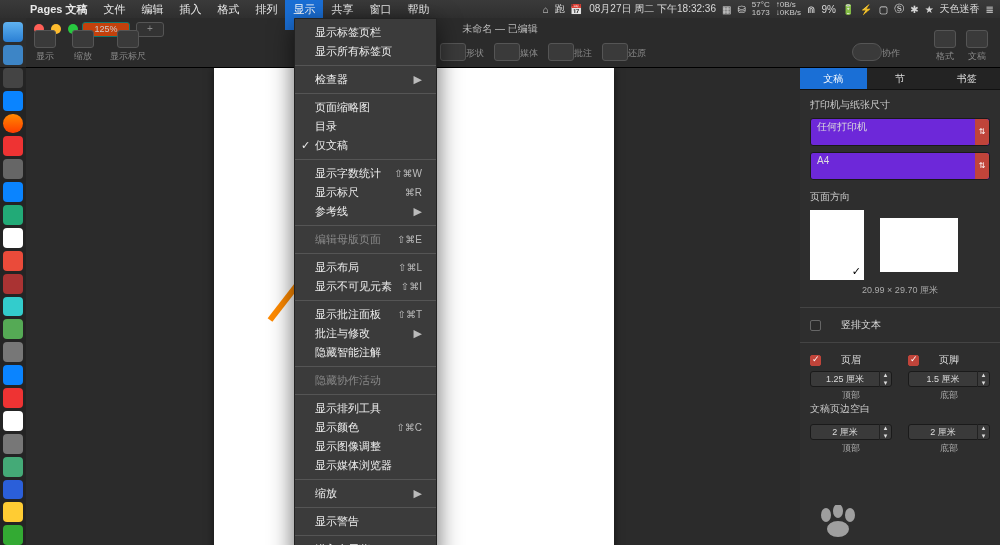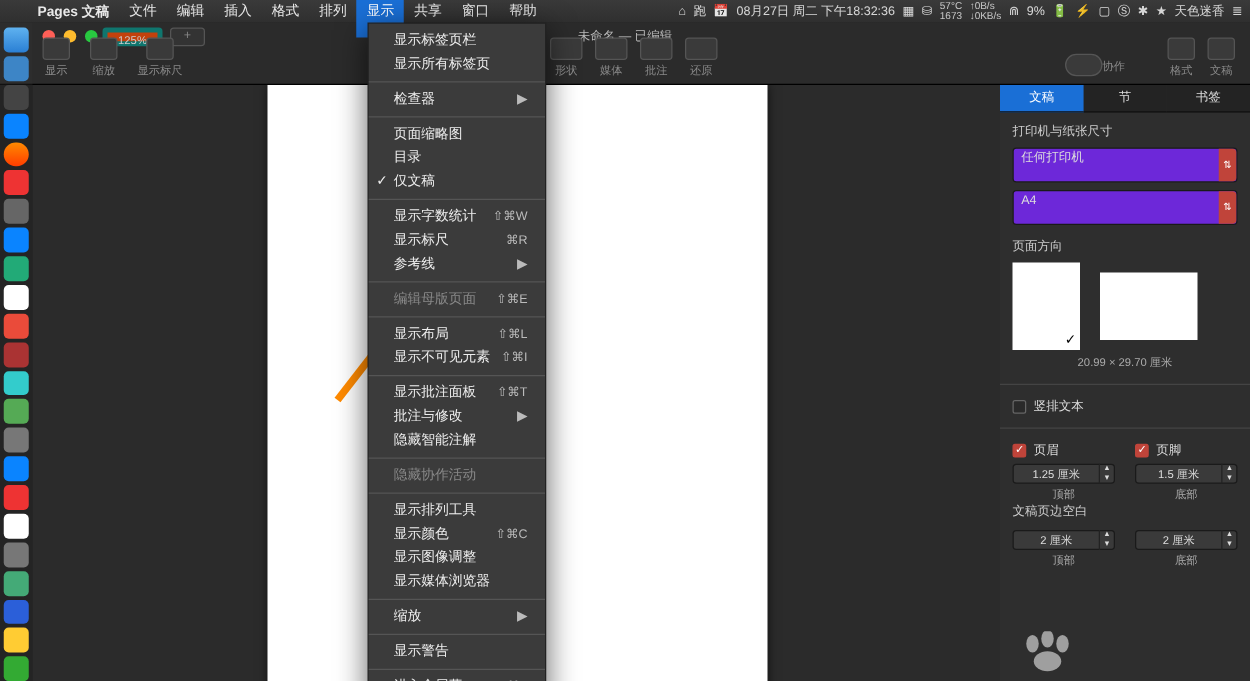--- a/index.html
+++ b/index.html
@@ -17,29 +17,29 @@
 .menubar .status span{opacity:.9;}
 .menubar .status .tiny{font-size:8px;line-height:8px;display:inline-block;}
 
 
 .titlebar{position:absolute;top:18px;left:0;right:0;height:50px;background:#2b2b2b;border-bottom:1px solid #000;}
 .traffic{position:absolute;top:6px;left:34px;display:flex;gap:7px;}
 .traffic span{width:10px;height:10px;border-radius:50%;}
 .tl-close{background:#ff5f57;}
 .tl-min{background:#febc2e;}
 .tl-max{background:#28c840;}
-.zoom-pill{position:absolute;top:4px;left:82px;width:48px;height:15px;border:4px solid #0f766e;border-radius:3px;font-size:9px;color:#ccc;text-align:center;line-height:13px;background:#c2410c;}
+.zoom-pill{position:absolute;top:4px;left:82px;width:48px;height:15px;border:1px solid #0f766e;border-radius:3px;font-size:9px;color:#ccc;text-align:center;line-height:13px;background:#c2410c;}
 .add-btn{position:absolute;top:4px;left:136px;width:28px;height:15px;border:1px solid #555;border-radius:3px;background:#333;color:#888;font-size:10px;text-align:center;line-height:12px;}
 .title-center{position:absolute;top:4px;left:0;right:0;text-align:center;font-size:10px;color:#bbb;}
 
 .tb-left{position:absolute;bottom:4px;left:34px;display:flex;gap:16px;}
 .tb-left .grp{display:flex;flex-direction:column;align-items:center;font-size:9px;color:#8a8a8a;}
 .tb-left .ico{width:22px;height:18px;background:#3a3a3a;border:1px solid #555;border-radius:3px;margin-bottom:2px;}
 .tb-center{position:absolute;bottom:4px;left:440px;display:flex;gap:10px;}
-.tb-center .grp{display:flex;flex-direction:column;align-items:center;font-size:9px;color:#8a8a8a;}
+.tb-center .grp{display:flex;flex-direction:row;align-items:center;font-size:9px;color:#8a8a8a;}
 .tb-center .ico{width:26px;height:18px;background:#3a3a3a;border:1px solid #555;border-radius:3px;margin-bottom:2px;}
 .tb-right{position:absolute;bottom:4px;right:12px;display:flex;gap:10px;}
 .tb-right .grp{display:flex;flex-direction:column;align-items:center;font-size:9px;color:#8a8a8a;}
 .tb-right .ico{width:22px;height:18px;background:#3a3a3a;border:1px solid #555;border-radius:3px;margin-bottom:2px;}
 .tb-collab{position:absolute;bottom:4px;right:100px;display:flex;flex-direction:row;align-items:center;font-size:9px;color:#8a8a8a;}
 .tb-collab .ico{width:30px;height:18px;background:#3a3a3a;border:1px solid #555;border-radius:9px;margin-bottom:2px;}
 
 
 .dock{position:absolute;top:18px;left:0;width:26px;bottom:0;background:rgba(50,50,50,.35);display:flex;flex-direction:column;align-items:center;padding-top:4px;gap:3px;z-index:50;}
 .dock .di{width:20px;height:20px;border-radius:4px;background:#555;}
@@ -89,21 +89,21 @@
 .tabs .t.active{background:#1a6fd6;color:#fff;}
 .section{padding:8px 10px;}
 .lbl{color:#ccc;margin-bottom:6px;}
 .select{background:#6d28d9;border:1px solid #1a1a1a;border-radius:3px;height:28px;line-height:16px;padding:0 6px;position:relative;margin-bottom:6px;font-size:10px;}
 .select .arr{position:absolute;right:0;top:0;width:14px;height:100%;background:#c0443a;border-radius:0 3px 3px 0;display:flex;align-items:center;justify-content:center;font-size:8px;color:#fff;}
 .orient{display:flex;gap:16px;margin:6px 0 4px;}
 .orient .p{width:54px;height:70px;background:#fff;position:relative;}
 .orient .l{width:78px;height:54px;background:#fff;margin-top:8px;position:relative;}
 .orient .p .ck{position:absolute;right:3px;bottom:2px;color:#000;font-size:11px;}
 .dim{text-align:center;color:#aaa;font-size:9px;margin-bottom:10px;}
-.chk-row{display:flex;align-items:center;gap:6px;margin:8px 0;}
+.chk-row{display:flex;align-items:center;gap:20px;margin:8px 0;}
 .chk-row .box{width:11px;height:11px;border:1px solid #666;border-radius:2px;background:#2a2a2a;}
 .chk-row .box.on{background:#c0443a;border-color:#c0443a;position:relative;}
 .chk-row .box.on::after{content:"✓";position:absolute;top:-2px;left:1px;font-size:9px;color:#fff;}
 .pair{display:flex;gap:16px;}
 .pair .col{flex:1;}
 .stepper{display:flex;align-items:center;background:#3a3a3a;border:1px solid #1a1a1a;border-radius:3px;height:16px;font-size:9px;margin:2px 0;}
 .stepper .val{flex:1;text-align:center;}
 .stepper .u{width:12px;text-align:center;border-left:1px solid #222;font-size:7px;line-height:8px;}
 .small{text-align:center;color:#aaa;font-size:9px;margin-top:2px;}
 .sep2{height:1px;background:#444;margin:10px -10px;}

